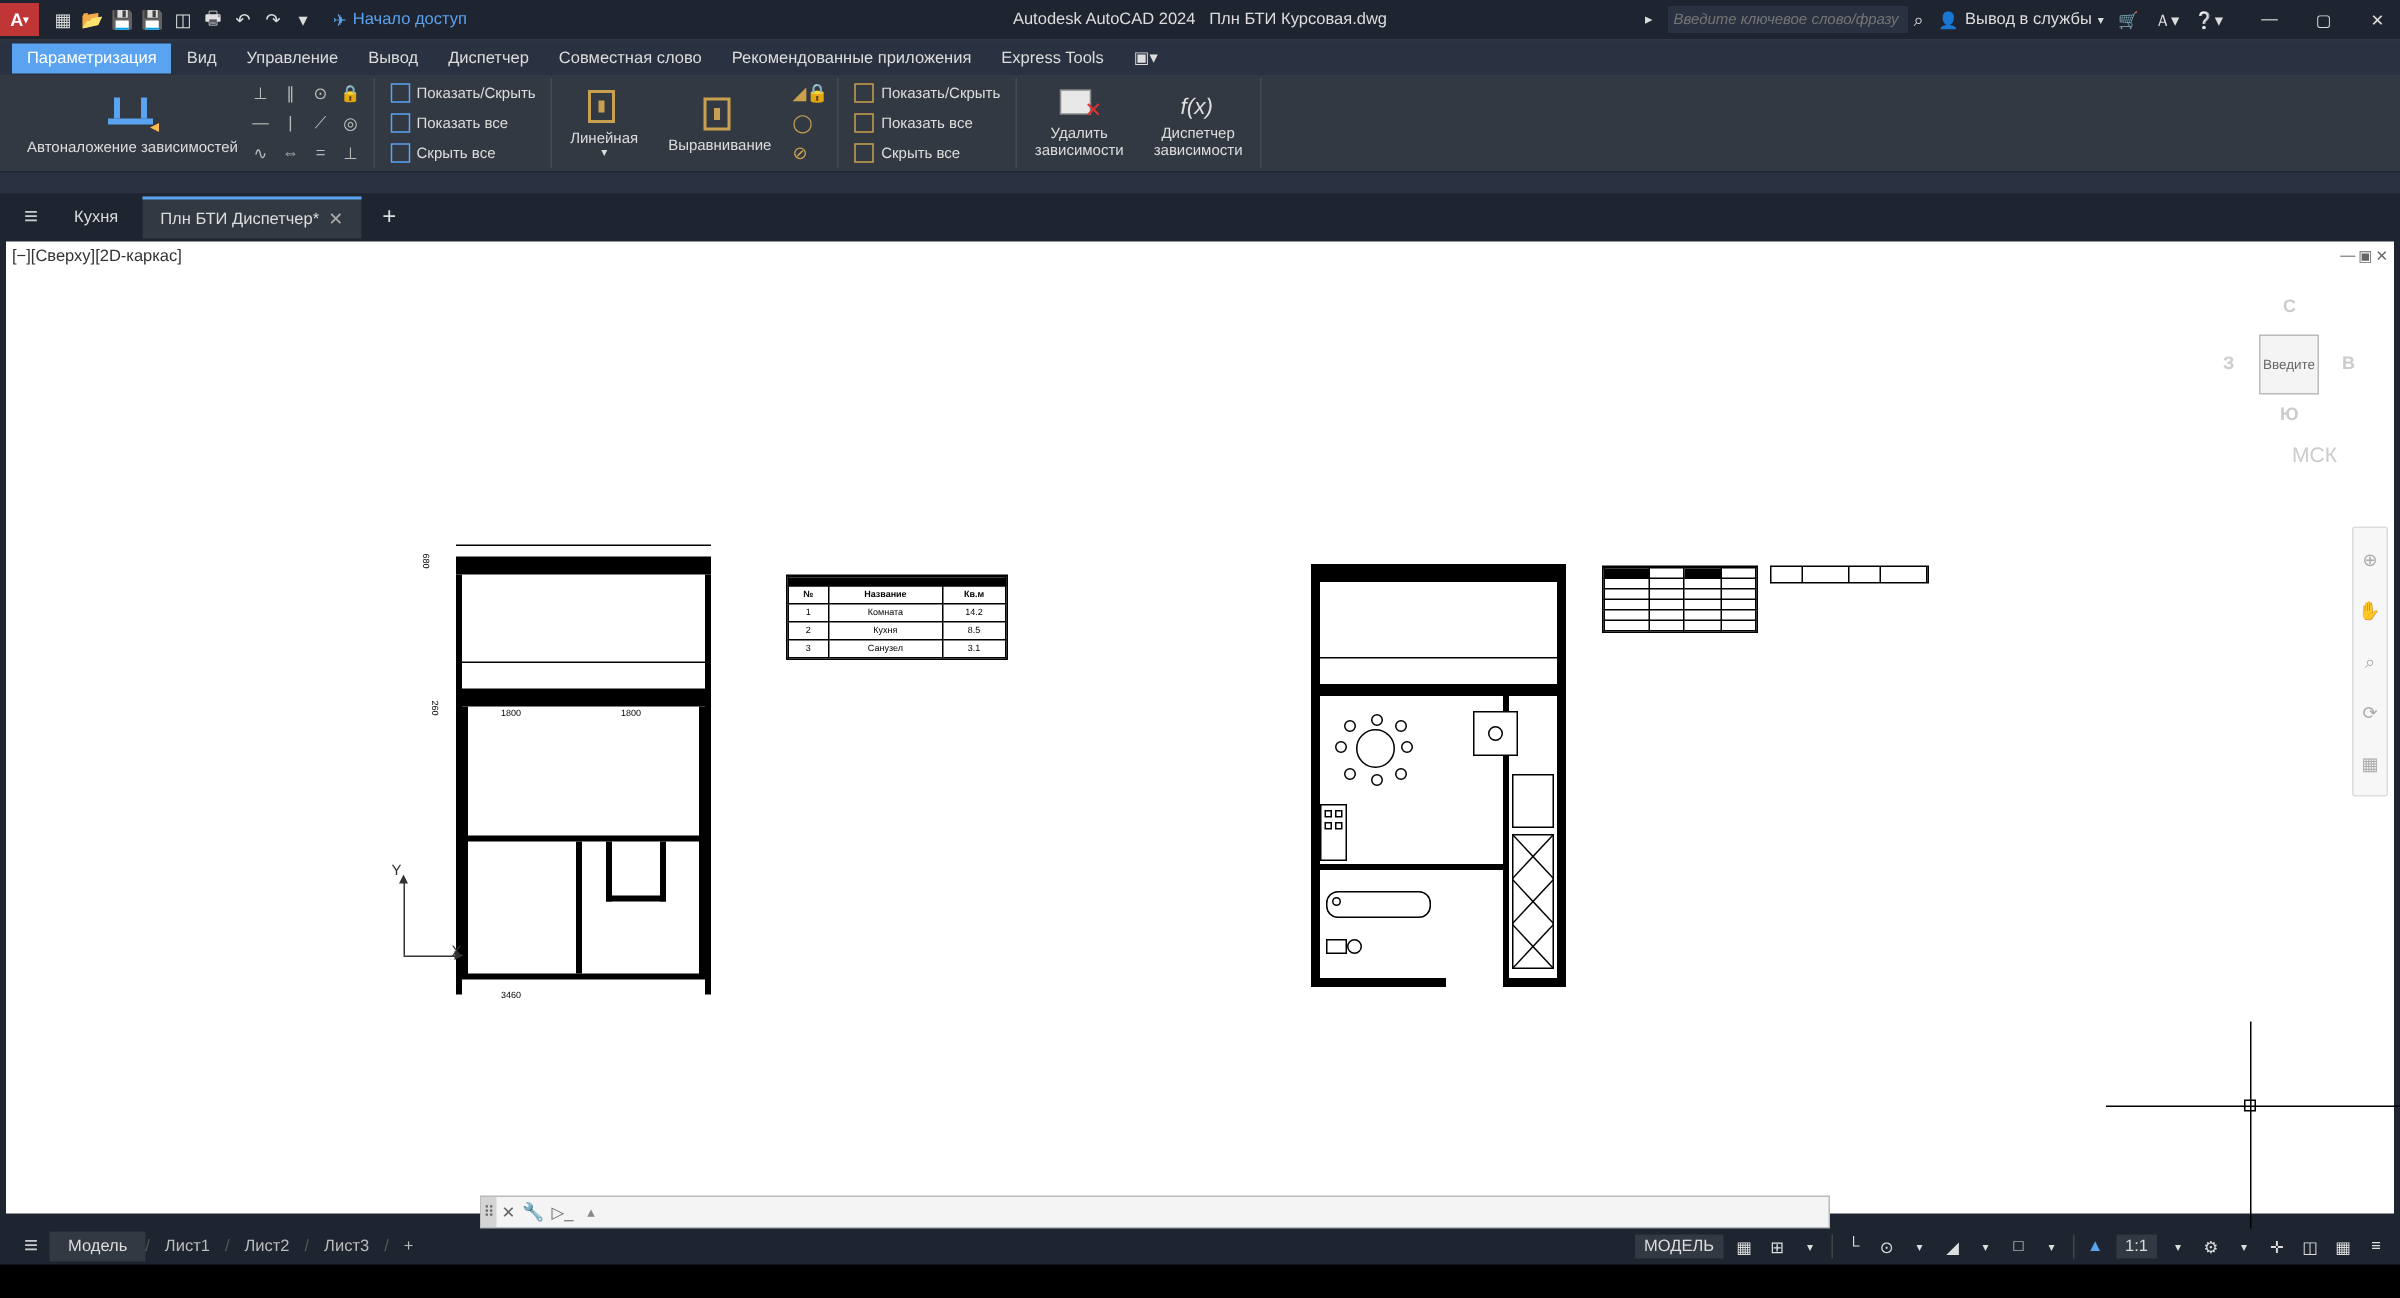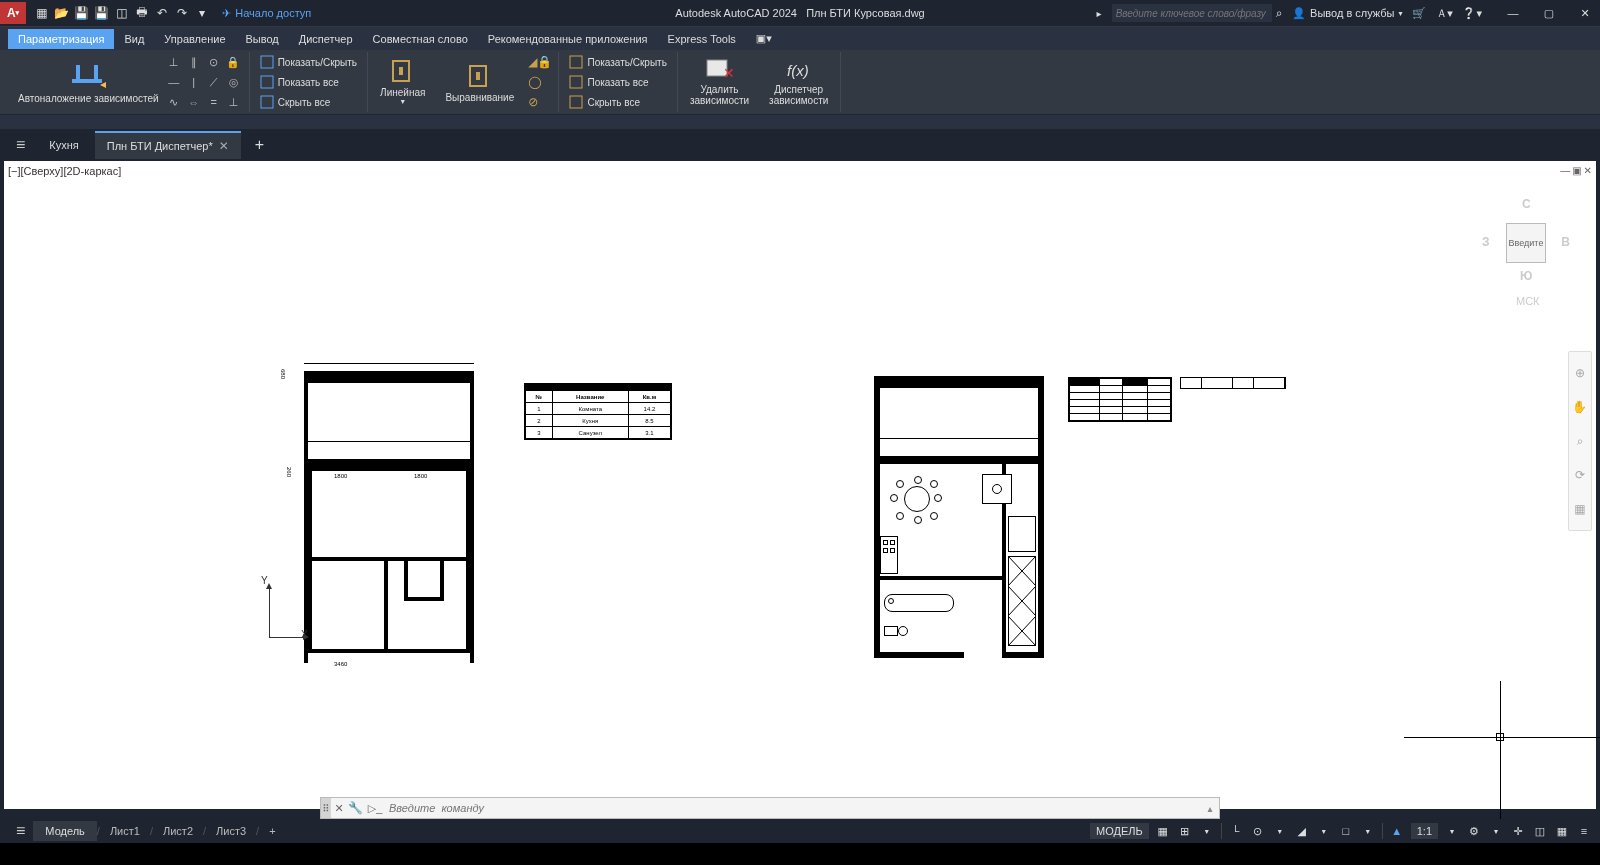--- a/index.html
+++ b/index.html
@@ -47,21 +47,21 @@
 
 .canvas-wrap { position: relative; height: 648px; background: #fff; margin: 0 4px; }
 .view-label { position: absolute; top: 4px; left: 4px; font-size: 11px; color: #333; }
 .viewcube { position: absolute; top: 24px; right: 20px; width: 100px; height: 120px; pointer-events: auto; }
 .vc-face { position: absolute; top: 38px; left: 30px; width: 40px; height: 40px; background: #f4f4f4; border: 1px solid #bbb; display: flex; align-items: center; justify-content: center; font-size: 9px; color: #666; cursor: pointer; }
 .vc-dir { position: absolute; font-size: 12px; color: #ccc; font-weight: bold; }
 .vc-n { top: 12px; left: 46px; }
 .vc-s { top: 84px; left: 44px; }
 .vc-w { top: 50px; left: 6px; }
 .vc-e { top: 50px; right: 6px; }
-.vc-wcs { position: absolute; top: 110px; left: 40px; font-size: 11px; color: #ccc; }
+.vc-wcs { position: absolute; top: 110px; left: 52px; font-size: 14px; color: #ccc; }
 .navbar-right { position: absolute; top: 190px; right: 4px; width: 24px; height: 180px; background: #f7f7f7; border: 1px solid #ddd; border-radius: 2px; display: flex; flex-direction: column; align-items: center; justify-content: space-around; padding: 4px 0; }
 .navbar-right span { font-size: 12px; color: #aaa; cursor: pointer; }
 
 
 .fp-left { position: absolute; left: 290px; top: 210px; width: 200px; }
 .thick-wall { position: absolute; background: #000; }
 
 
 .fp-right { position: absolute; left: 870px; top: 215px; width: 175px; }
 
@@ -499,21 +499,20 @@
   <div class="crosshair-h"></div>
   <div class="crosshair-v"></div>
   <div class="crosshair-box"></div>
 </div>
 
 <div class="cmd-wrap">
   <div class="cmd-handle">⠿</div>
   <div class="cmd-close">✕</div>
   <div class="cmd-tool">🔧</div>
   <div class="cmd-prompt">▷_</div>
-  <input class="cmd-input" placeholder="Введите  команду" style="">
   <div class="cmd-arrow">▴</div>
 </div>
 
 <div class="bottom-bar">
   <span class="hamburger">≡</span>
   <div class="model-tab">Модель</div>
   <span class="layout-sep">/</span>
   <div class="layout-tab">Лист1</div>
   <span class="layout-sep">/</span>
   <div class="layout-tab">Лист2</div>

